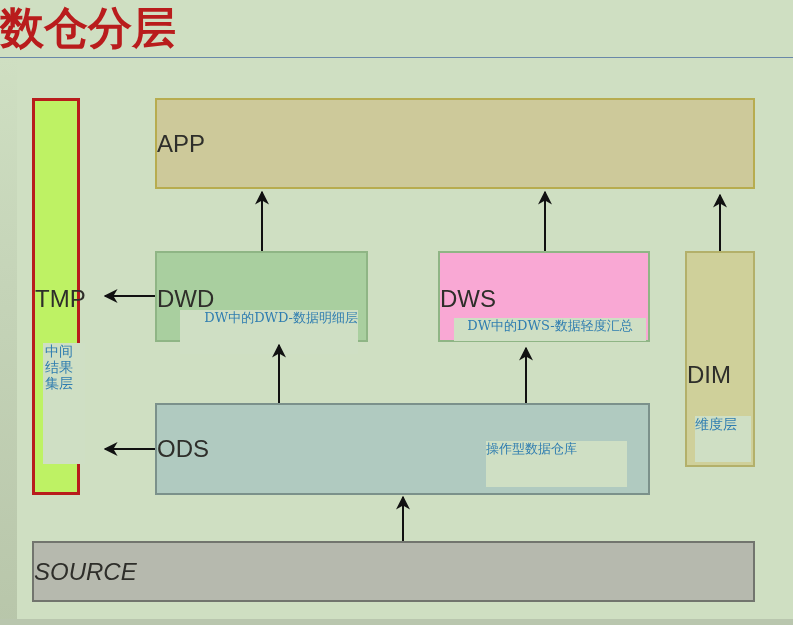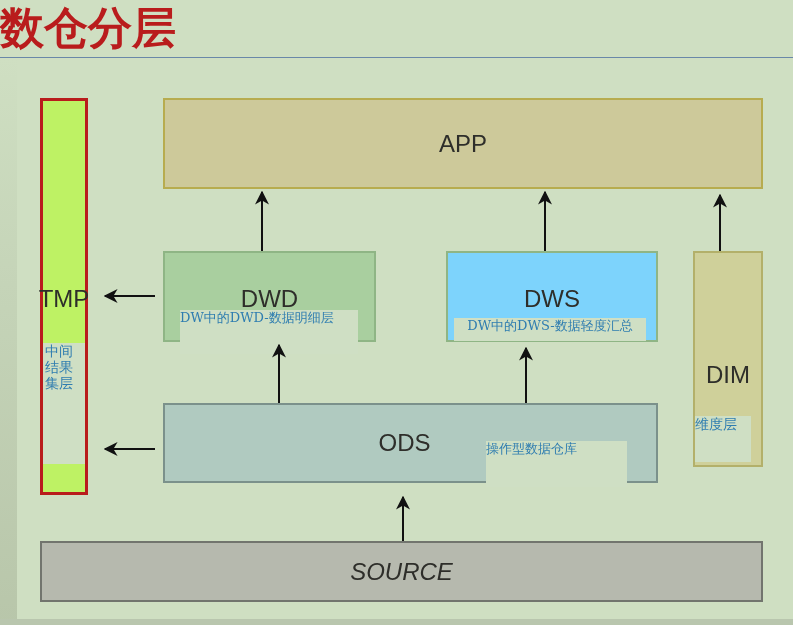--- a/index.html
+++ b/index.html
@@ -19,39 +19,39 @@
   .title {
     position: absolute; left: 0; top: 2px; height: 52px; line-height: 52px;
     font-size: 44px; font-weight: bold; color: #b91c1c;
     font-family: "DejaVu Sans", sans-serif; letter-spacing: 0px;
   }
   .divider {
     position: absolute; left: 0; top: 57px; width: 793px; height: 1px; background: #6a88a8;
   }
   .box {
     position: absolute; box-sizing: border-box;
-    display: flex; align-items: center; justify-content: center; margin-left: 8px;
+    display: flex; align-items: center; justify-content: flex-start;
   }
   .box .lbl {
     font-size: 24px; color: #2e2e2a;
   }
   .tmp { left: 32px; top: 98px; width: 48px; height: 397px; background: #bef264; border: 3px solid #b91c1c; }
   .app { left: 155px; top: 98px; width: 600px; height: 91px; background: #cdc99a; border: 2px solid #b7ac4f; }
   .dwd { left: 155px; top: 251px; width: 213px; height: 91px; background: #a9cf9f; border: 2px solid #8fb585; }
-  .dws { left: 438px; top: 251px; width: 212px; height: 91px; background: #7dd3fc; border: 2px solid #8fb585; }
+  .dws { left: 438px; top: 251px; width: 212px; height: 91px; background: #f9a8d4; border: 2px solid #8fb585; }
   .dim { left: 685px; top: 251px; width: 70px; height: 216px; background: #cfd09a; border: 2px solid #b3b06a; }
-  .ods { left: 155px; top: 403px; width: 495px; height: 80px; background: #b0cac0; border: 2px solid #7b918b; }
+  .ods { left: 155px; top: 403px; width: 495px; height: 92px; background: #b0cac0; border: 2px solid #7b918b; }
   .source { left: 32px; top: 541px; width: 723px; height: 61px; background: #b6b9ae; border: 2px solid #72756e; font-style: italic; }
 
   .note {
     position: absolute; background: #cfdfc4; color: #2f7db0;
     font-family: "DejaVu Serif", serif; font-size: 13px; line-height: 16px;
   }
   .note-tmp { left: 43px; top: 343px; width: 40px; height: 121px; padding-left: 2px; font-size: 14px; line-height: 16px; }
-  .note-dwd { left: 180px; top: 310px; width: 178px; height: 44px; }
+  .note-dwd { left: 180px; top: 310px; width: 178px; height: 44px; text-align: right; }
   .note-dws { left: 454px; top: 318px; width: 192px; height: 23px; text-align: center; }
   .note-ods { left: 486px; top: 441px; width: 141px; height: 46px; }
   .note-dim { left: 695px; top: 416px; width: 56px; height: 46px; font-size: 14px; }
 
   svg.arrows { position: absolute; left: 0; top: 0; width: 793px; height: 625px; pointer-events: none; }
 </style>
 </head>
 <body>
 
 <div class="left-strip"></div>

